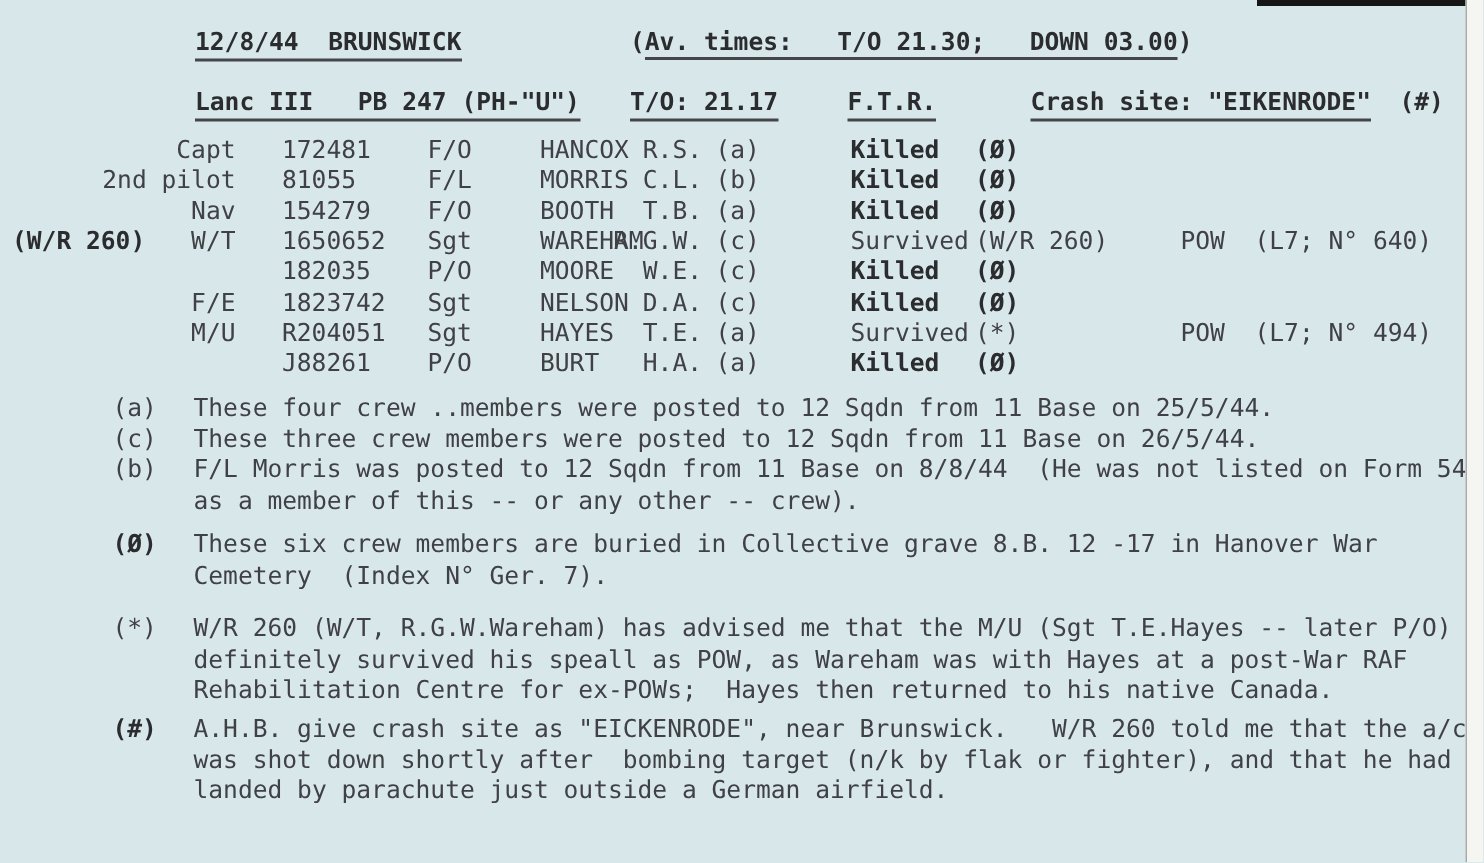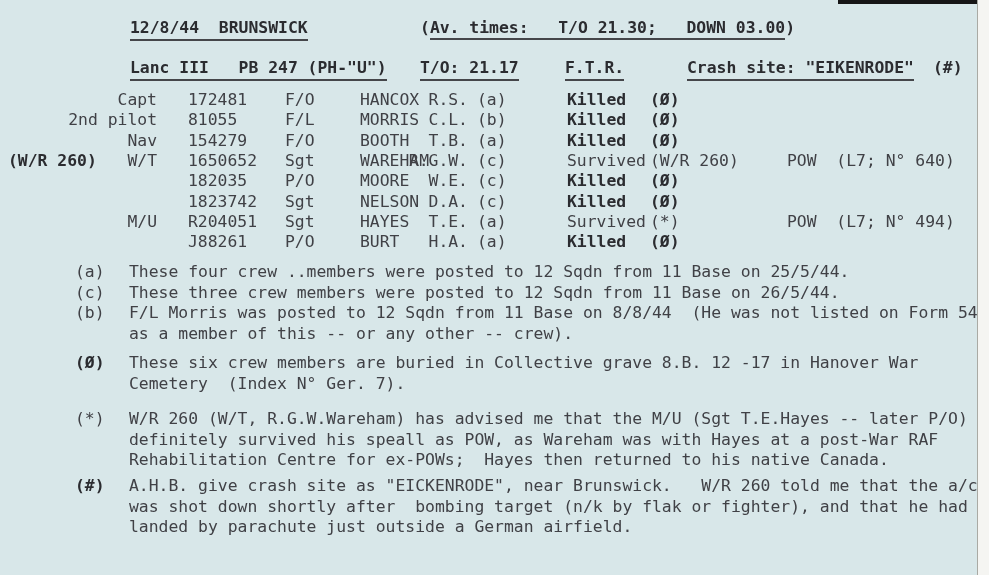--- a/index.html
+++ b/index.html
@@ -107,20 +107,21 @@
       <span class="cell c-rank">P/O</span>
       <span class="cell c-sur">MOORE</span>
       <span class="cell c-init">W.E.</span>
       <span class="cell c-note">(c)</span>
       <span class="cell c-fate b">Killed</span>
       <span class="cell c-sym b">(Ø)</span>
       <span class="cell c-pow"></span>
     </div>
     <div class="row" style="top:192px">
       <span class="cell c-margin b"></span>
+      <span class="cell c-role">F/E</span>
       <span class="cell c-num">1823742</span>
       <span class="cell c-rank">Sgt</span>
       <span class="cell c-sur">NELSON</span>
       <span class="cell c-init">D.A.</span>
       <span class="cell c-note">(c)</span>
       <span class="cell c-fate b">Killed</span>
       <span class="cell c-sym b">(Ø)</span>
       <span class="cell c-pow"></span>
     </div>
     <div class="row" style="top:212px">

